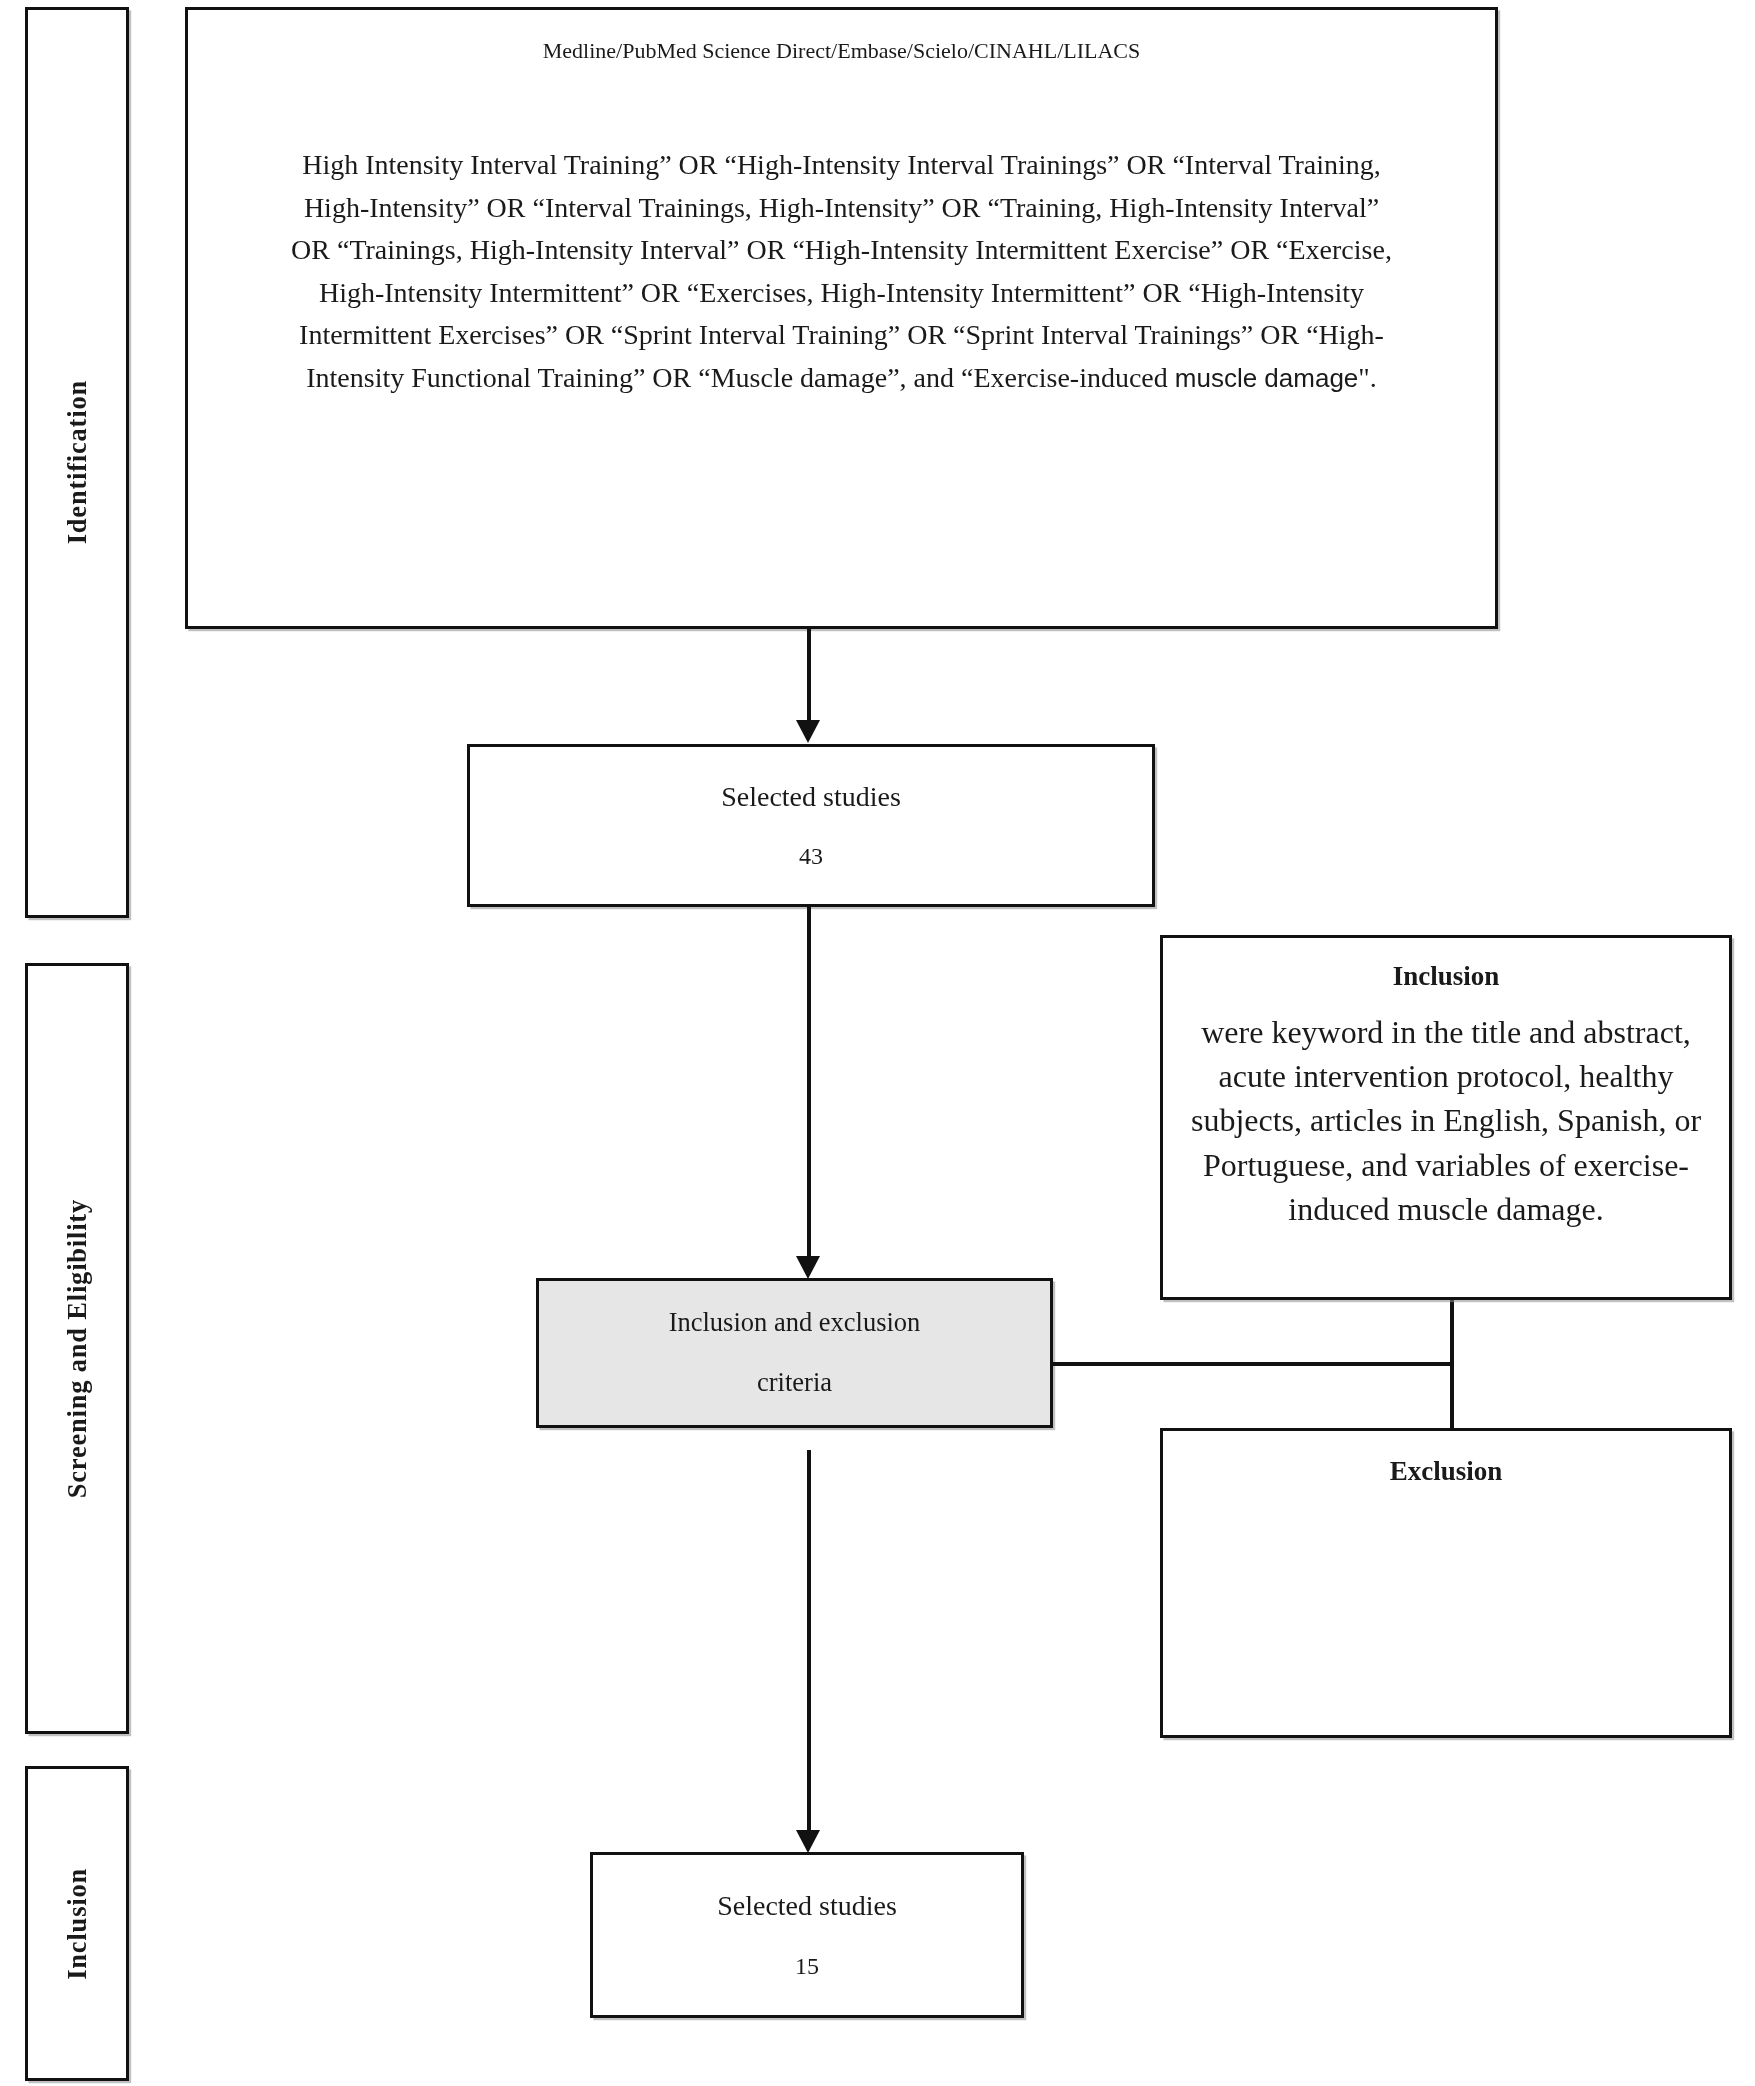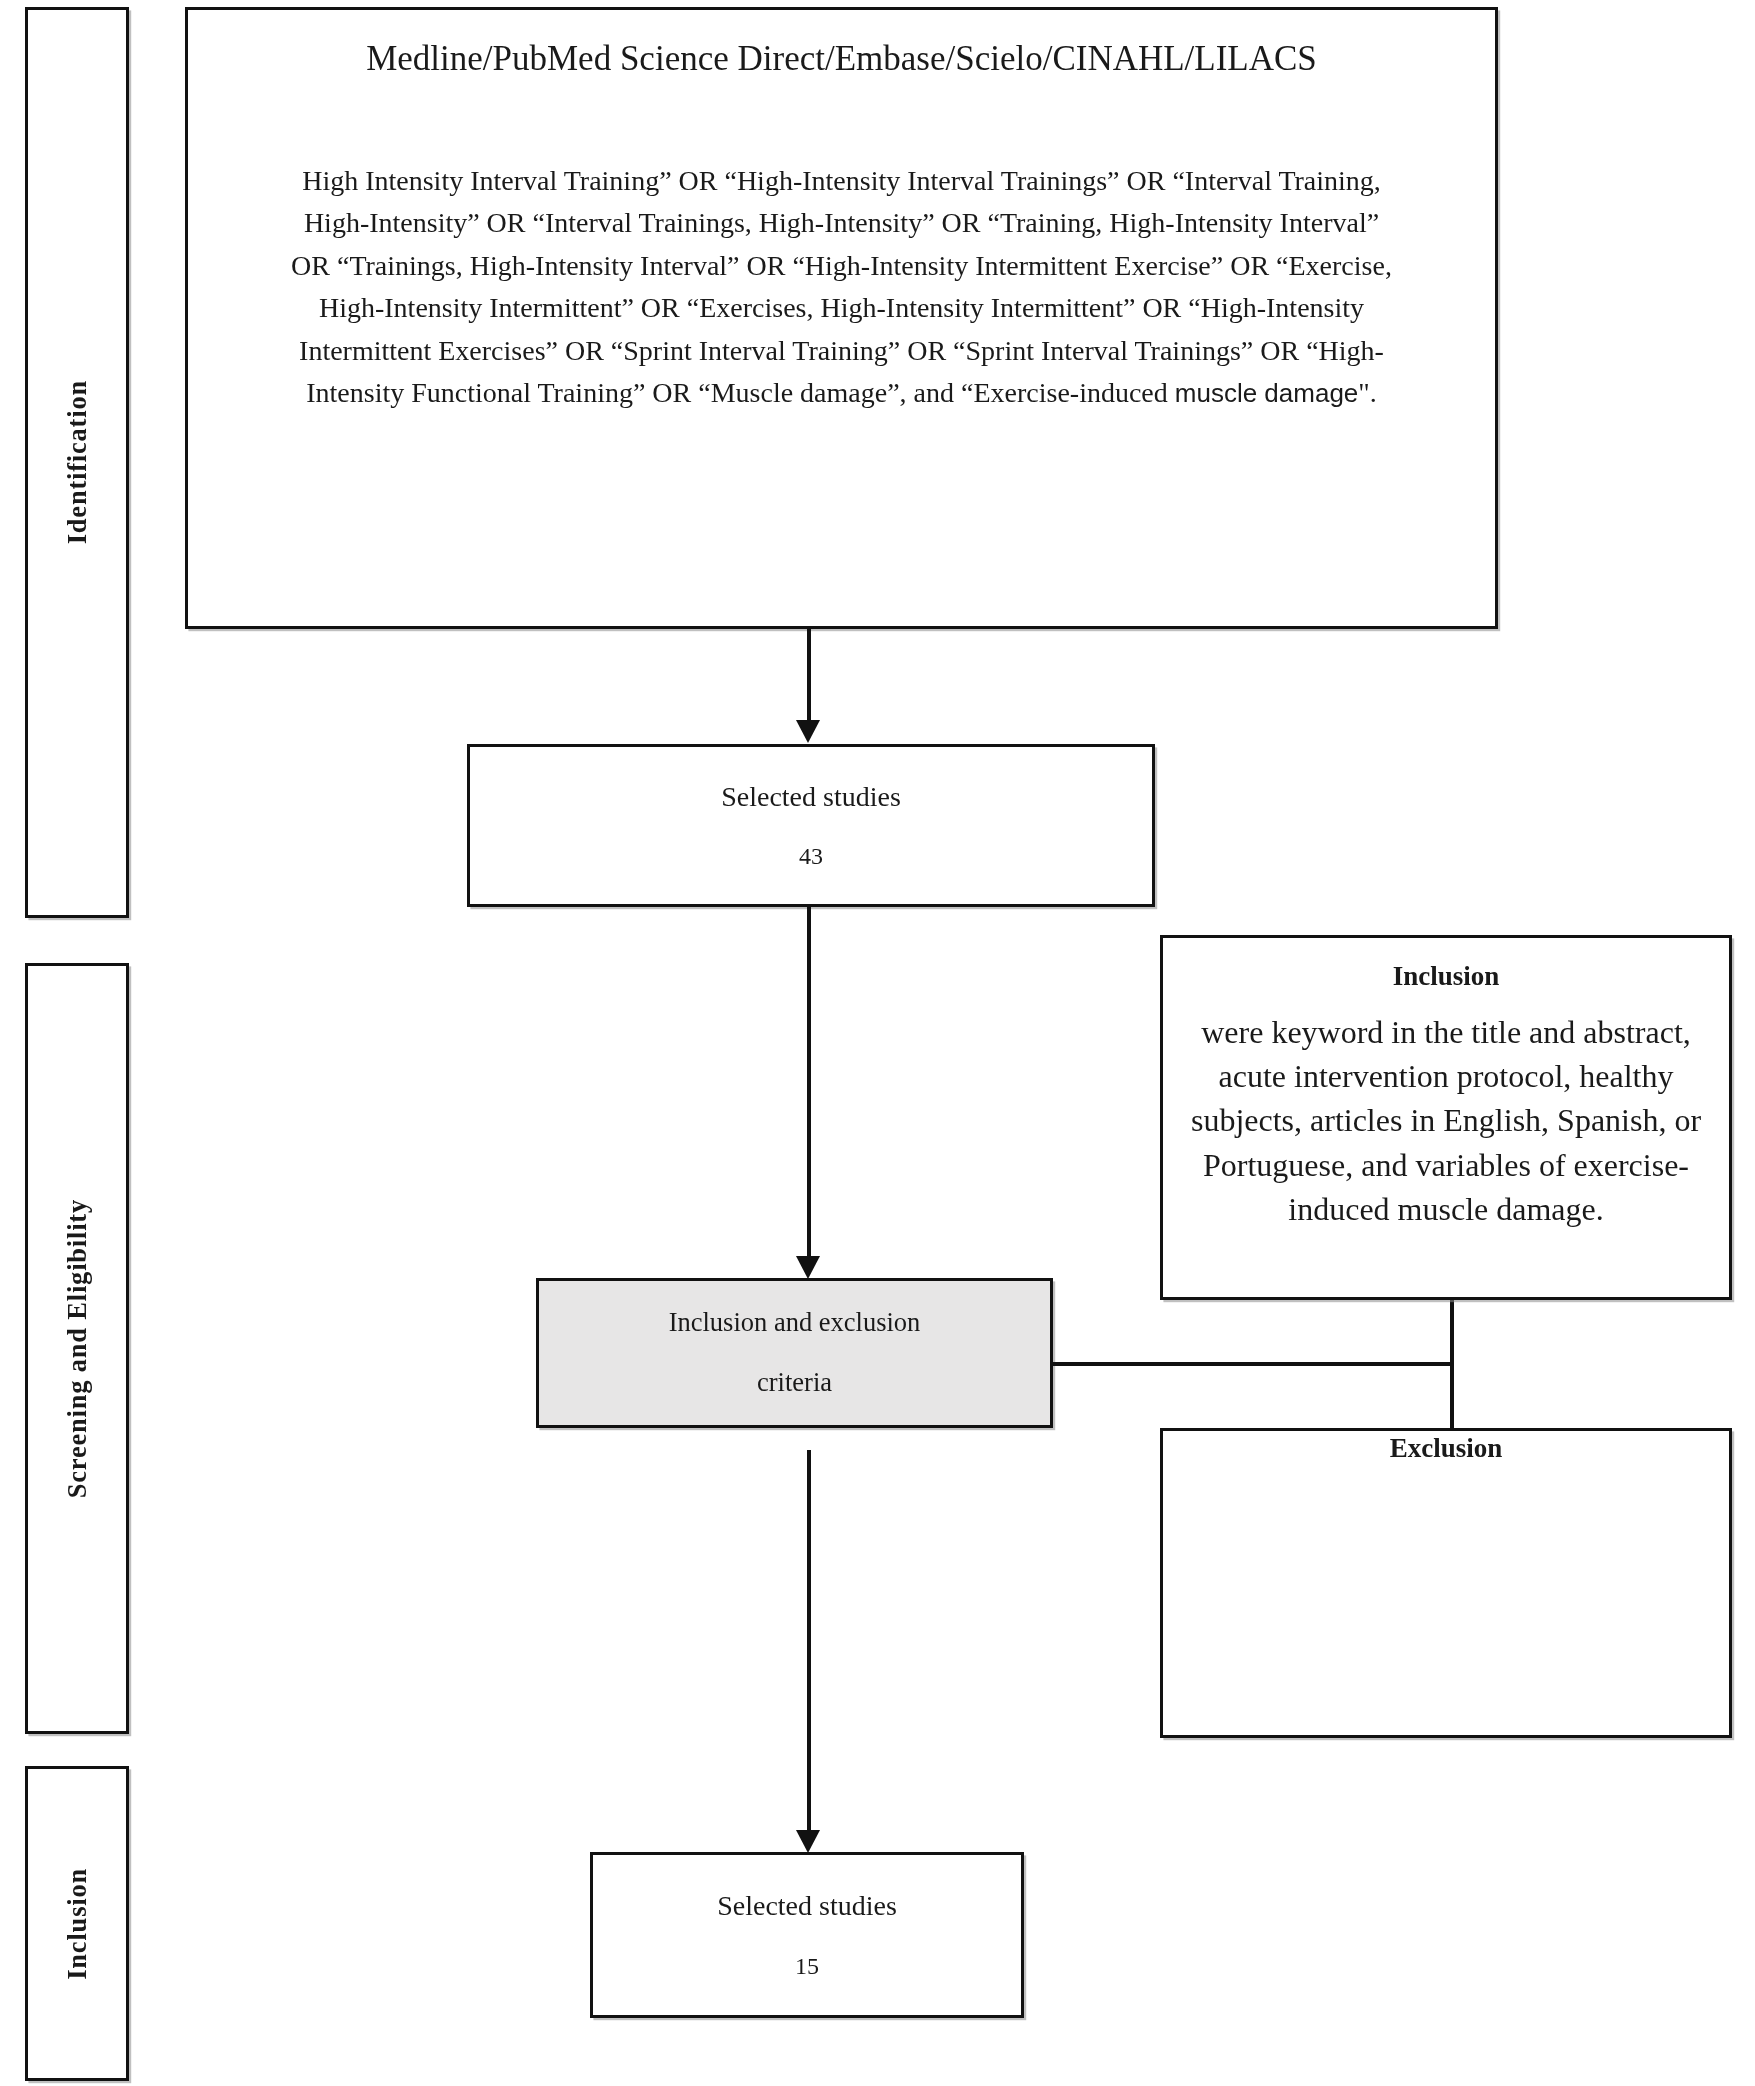--- a/index.html
+++ b/index.html
@@ -51,21 +51,21 @@
     flex-direction: column;
     align-items: center;
     justify-content: flex-start;
     text-align: center;
   }
   .center-box {
     justify-content: center;
   }
 
   .query-title {
-    font-size: 35px;
+    font-size: 22px;
     line-height: 1.2;
     margin-top: 28px;
   }
   .query-body {
     font-size: 28px;
     line-height: 1.52;
     margin-top: 80px;
     padding: 0 22px;
     max-width: 1106px;
   }
@@ -100,21 +100,21 @@
     font-size: 27px;
     line-height: 1.2;
   }
   .crit-body {
     font-size: 32px;
     line-height: 1.38;
     padding: 0 16.6px;
   }
   .incl-heading { margin-top: 22px; }
   .incl-body    { margin-top: 17.7px; }
-  .excl-heading { margin-top: 1px; text-align: right; }
+  .excl-heading { margin-top: 24px; text-align: right; }
   .excl-body    { margin-top: 7.7px; }
 
   
   .vline {
     position: absolute;
     width: 3.9px;
     background: #111111;
   }
   .hline {
     position: absolute;

